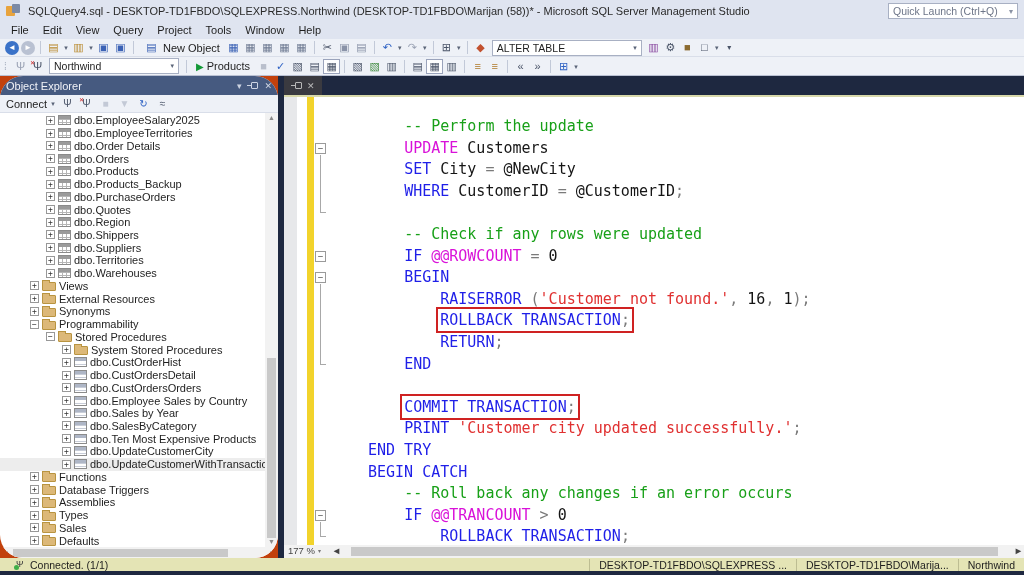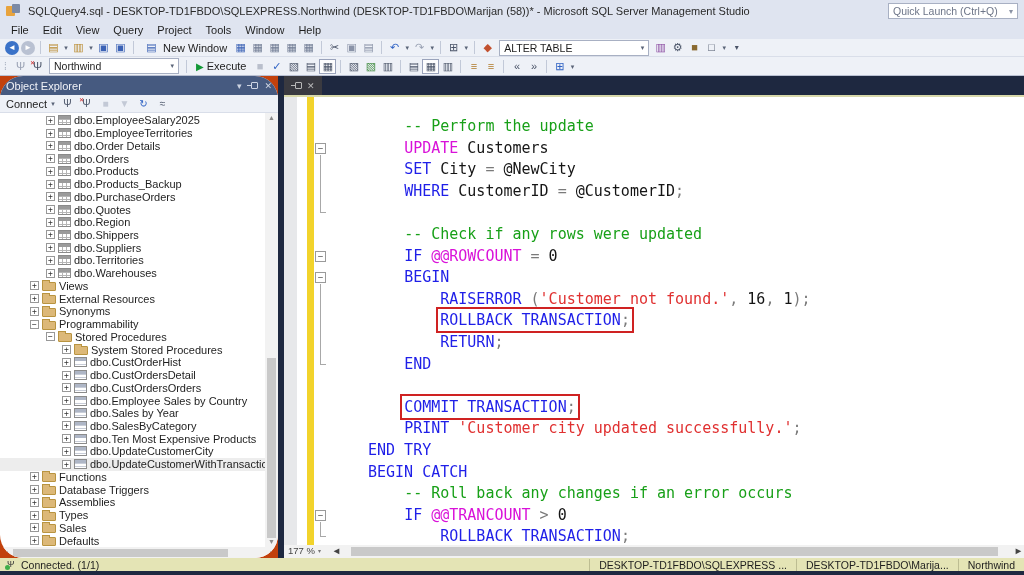--- a/index.html
+++ b/index.html
@@ -118,21 +118,21 @@
 
   .editor-bottom{height:13px;background:#f2f2f2;display:flex;align-items:flex-start;font-size:9.5px;color:#444;
                  padding-left:4px;gap:3px;}
   .zoom{display:flex;align-items:center;gap:3px;width:40px;flex:0 0 auto;}
   .zoom .za{font-size:6px;color:#777;}
   .hs-track{position:relative;flex:1;height:100%;}
   .hs-thumb{position:absolute;left:6px;right:12px;top:2px;bottom:2px;background:#c9c9c9;}
 
   
   .statusbar{position:absolute;left:0;right:0;bottom:4px;height:13px;background:var(--status_bar);
-             display:flex;align-items:center;font-size:10.5px;color:#1e1e1e;padding-left:5px;}
+             display:flex;align-items:center;font-size:10.5px;color:#1e1e1e;padding-left:14px;}
   .sb-plug{position:relative;width:12px;height:11px;margin-right:4px;flex:0 0 auto;}
   .sb-plug::before{content:"Ψ";position:absolute;left:2px;top:0;font-size:9px;color:#3a3a3a;line-height:11px;}
   .sb-plug::after{content:"";position:absolute;left:0;bottom:0;width:5px;height:5px;border-radius:50%;background:#3fae49;}
   .sb-right{margin-left:auto;display:flex;height:100%;align-items:center;}
   .sb-seg{padding:0 9px;border-left:1px solid #bdbd92;white-space:nowrap;}
   .bottom-strip{position:absolute;left:0;right:0;bottom:0;height:4px;background:var(--doc_well);}
 </style>
 </head>
 <body>
 
@@ -164,21 +164,21 @@
     <i class="sep"></i>
     <span class="tbi" style="color:#b98a2f">▤</span>
     <span class="dd">▾</span>
     <span class="tbi" style="color:#b98a2f">▥</span>
     <span class="dd">▾</span>
     <span class="tbi" style="color:#3b62b5">▣</span>
     <span class="tbi" style="color:#3b62b5">▣</span>
     <i class="sep"></i>
     <span class="nq-btn">
       <span class="tbi" style="color:#3b62b5">▤</span>
-      <span>New Window</span>
+      <span>New Object</span>
     </span>
     <span class="tbi" style="color:#3b62b5">▦</span>
     <span class="tbi" style="color:#6f7b93">▦</span>
     <span class="tbi" style="color:#6f7b93">▦</span>
     <span class="tbi" style="color:#6f7b93">▦</span>
     <span class="tbi" style="color:#6f7b93">▦</span>
     <i class="sep"></i>
     <span class="tbi" style="color:#4a5468">✂</span>
     <span class="tbi" style="color:#8a93a8">▣</span>
     <span class="tbi" style="color:#8a93a8">▤</span>
@@ -208,21 +208,21 @@
     <span class="grip">⁞</span>
     <span class="tbi" style="color:#9aa2b4">Ψ</span>
     <span class="tbi plug-x" style="color:#4a5468">Ψ</span>
     <span class="combo w130">
       <span class="combo-val">Northwind</span>
       <span class="combo-arrow">▾</span>
     </span>
     <i class="sep"></i>
     <span class="exec">
       <span class="play">▶</span>
-      <span>Execute</span>
+      <span>Products</span>
     </span>
     <span class="tbi" style="color:#b9bfcc">■</span>
     <span class="tbi" style="color:#2f62c4">✓</span>
     <span class="tbi" style="color:#4a5468">▧</span>
     <span class="tbi" style="color:#4a5468">▤</span>
     <span class="tbi pressed" style="color:#4a5468">▦</span>
     <i class="sep"></i>
     <span class="tbi" style="color:#4a5468">▧</span>
     <span class="tbi" style="color:#3f8a3f">▧</span>
     <span class="tbi" style="color:#4a5468">▥</span>

